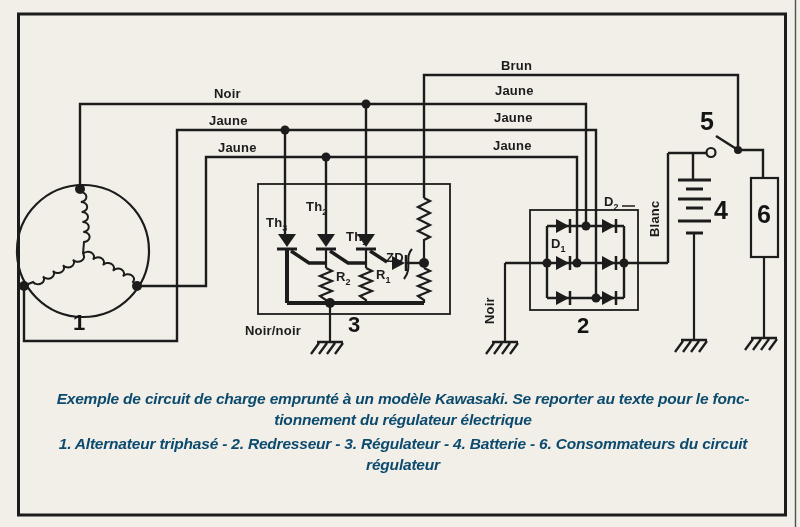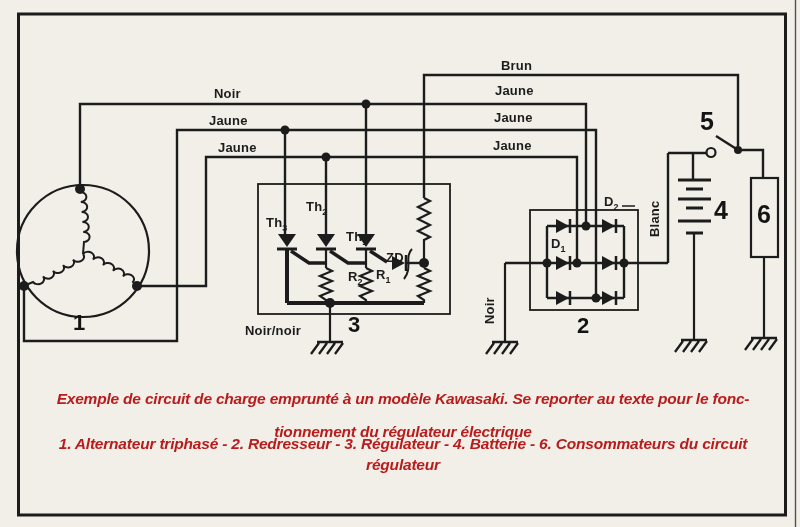--- a/index.html
+++ b/index.html
@@ -10,21 +10,21 @@
     color:#1c1c1c;
   }
   svg{position:absolute;left:0;top:0;}
   .lb{position:absolute;white-space:nowrap;font-weight:700;font-size:13px;
       color:#1c1c1c;line-height:1;letter-spacing:.2px;}
   .lb sub{font-size:9px;}
   .rot{transform:rotate(-90deg);transform-origin:0 0;}
   .num{position:absolute;white-space:nowrap;font-weight:700;color:#141414;line-height:1;}
   .cap{position:absolute;left:22px;width:762px;text-align:center;
        font-style:italic;font-weight:700;font-size:15.5px;letter-spacing:-0.2px;
-       color:#b91c1c;line-height:1;}
+       color:#0c4a6e;line-height:1;}
 </style>
 </head>
 <body>
 
 <svg width="800" height="527" viewBox="0 0 800 527" fill="none" stroke="#1c1c1c" stroke-width="2.4">
 
   <rect x="18.5" y="14" width="767" height="501" stroke-width="3"></rect>
   <line x1="795.5" y1="0" x2="795.5" y2="527" stroke-width="1.4" opacity="0.75"></line>
 
   <g>
@@ -162,28 +162,28 @@
 <div class="lb" style="left:494px;top:111px">Jaune</div>
 <div class="lb" style="left:493px;top:139px">Jaune</div>
 <div class="lb" style="left:245px;top:324px">Noir/noir</div>
 <div class="lb rot" style="left:483px;top:324px">Noir</div>
 <div class="lb rot" style="left:648px;top:237px">Blanc</div>
 
 <div class="lb" style="left:266px;top:216px"><span>Th</span><sub>3</sub></div>
 <div class="lb" style="left:306px;top:200px"><span>Th</span><sub>2</sub></div>
 <div class="lb" style="left:346px;top:230px"><span>Th</span><sub>1</sub></div>
 <div class="lb" style="left:386px;top:251px">ZD</div>
-<div class="lb" style="left:348px;top:270px"><span>R</span><sub>2</sub></div>
+<div class="lb" style="left:336px;top:270px"><span>R</span><sub>2</sub></div>
 <div class="lb" style="left:376px;top:268px"><span>R</span><sub>1</sub></div>
 <div class="lb" style="left:604px;top:195px"><span>D</span><sub>2</sub></div>
 <div class="lb" style="left:551px;top:237px"><span>D</span><sub>1</sub></div>
 
 <div class="num" style="left:73px;top:312px;font-size:22px">1</div>
 <div class="num" style="left:577px;top:315px;font-size:22px">2</div>
 <div class="num" style="left:348px;top:314px;font-size:22px">3</div>
 <div class="num" style="left:714px;top:198px;font-size:25px">4</div>
 <div class="num" style="left:700px;top:109px;font-size:25px">5</div>
 <div class="num" style="left:757px;top:202px;font-size:25px">6</div>
 
 <div class="cap" style="top:391px">Exemple de circuit de charge emprunté à un modèle Kawasaki. Se reporter au texte pour le fonc-</div>
-<div class="cap" style="top:424px">tionnement du régulateur électrique</div>
+<div class="cap" style="top:412px">tionnement du régulateur électrique</div>
 <div class="cap" style="top:436px">1. Alternateur triphasé - 2. Redresseur - 3. Régulateur - 4. Batterie - 6. Consommateurs du circuit</div>
 <div class="cap" style="top:457px">régulateur</div>
 
 </body></html>

